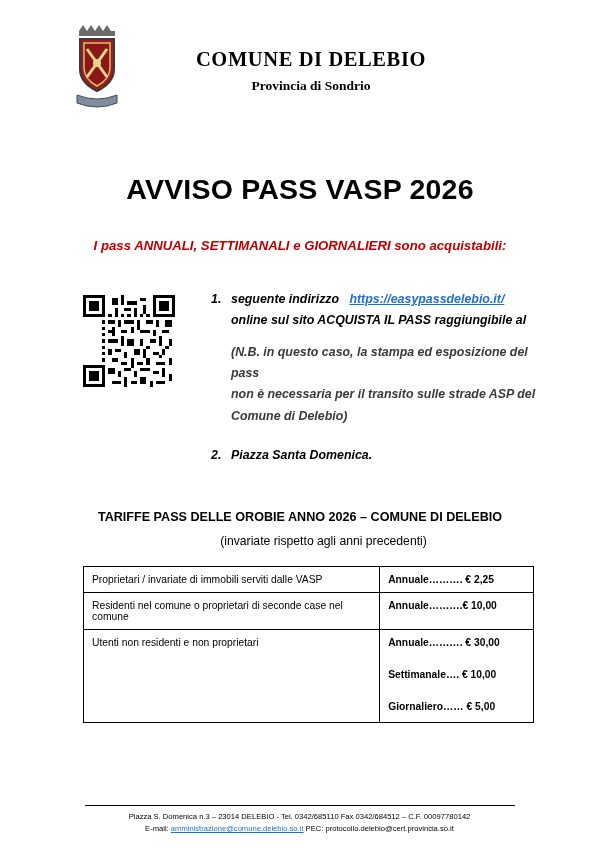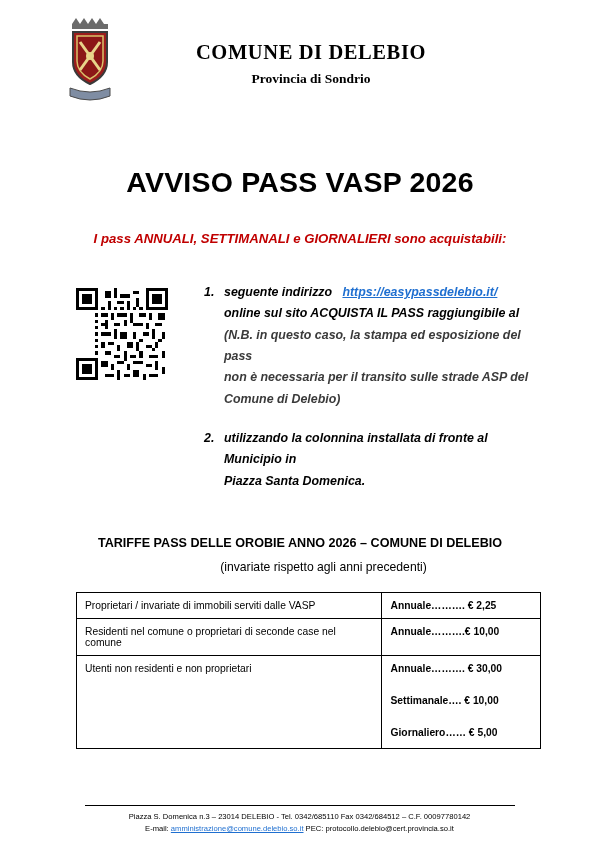--- a/index.html
+++ b/index.html
@@ -11,21 +11,21 @@
     width: 600px;
     height: 849px;
     position: relative;
     font-family: "Liberation Sans", sans-serif;
     color: #000000;
     overflow: hidden;
   }
   .page {
     position: absolute;
     inset: 0;
-    padding: 4px;
+    padding: 11px;
   }
 
   
   .header {
     display: flex;
     align-items: flex-start;
     padding: 14px 40px 0 60px;
     height: 105px;
     box-sizing: border-box;
   }
@@ -311,30 +311,29 @@
 
     <div class="list-holder">
       <div class="li">
         <div class="num">1.</div>
         <div class="body">
           <div>
             <span>seguente indirizzo</span>
             &nbsp;&nbsp;<a class="link" href="#">https://easypassdelebio.it/</a>
           </div>
           <div>online sul sito ACQUISTA IL PASS raggiungibile al</div>
-          <div class="li-note" style="">(N.B. in questo caso, la stampa ed esposizione del pass</div>
+          <div class="li-note" style="margin-top:10px">(N.B. in questo caso, la stampa ed esposizione del pass</div>
           <div class="li-note">non è necessaria per il transito sulle strade ASP del</div>
           <div class="li-note">Comune di Delebio)</div>
         </div>
       </div>
 
       <div class="li item2">
         <div class="num">2.</div>
         <div class="body">
-          <div>utilizzando la colonnina installata di fronte al Municipio in</div>
           <div>Piazza Santa Domenica.</div>
         </div>
       </div>
     </div>
   </div>
 
   <div class="tariff-title">TARIFFE PASS DELLE OROBIE ANNO 2026 – COMUNE DI DELEBIO</div>
   <div class="tariff-sub">(invariate rispetto agli anni precedenti)</div>
 
   <div class="table-wrap">

